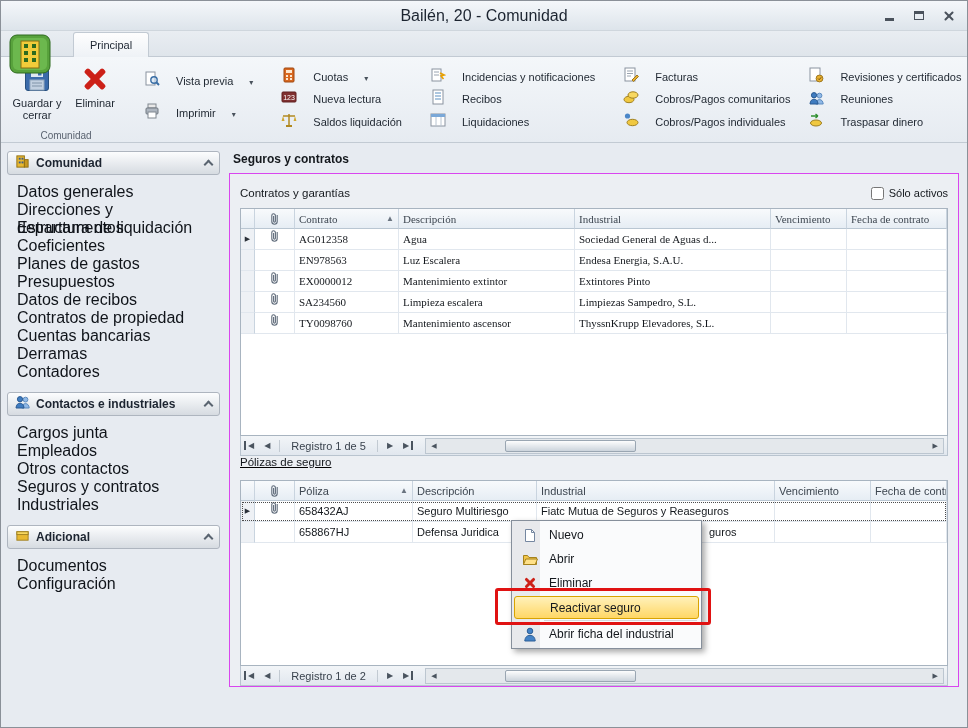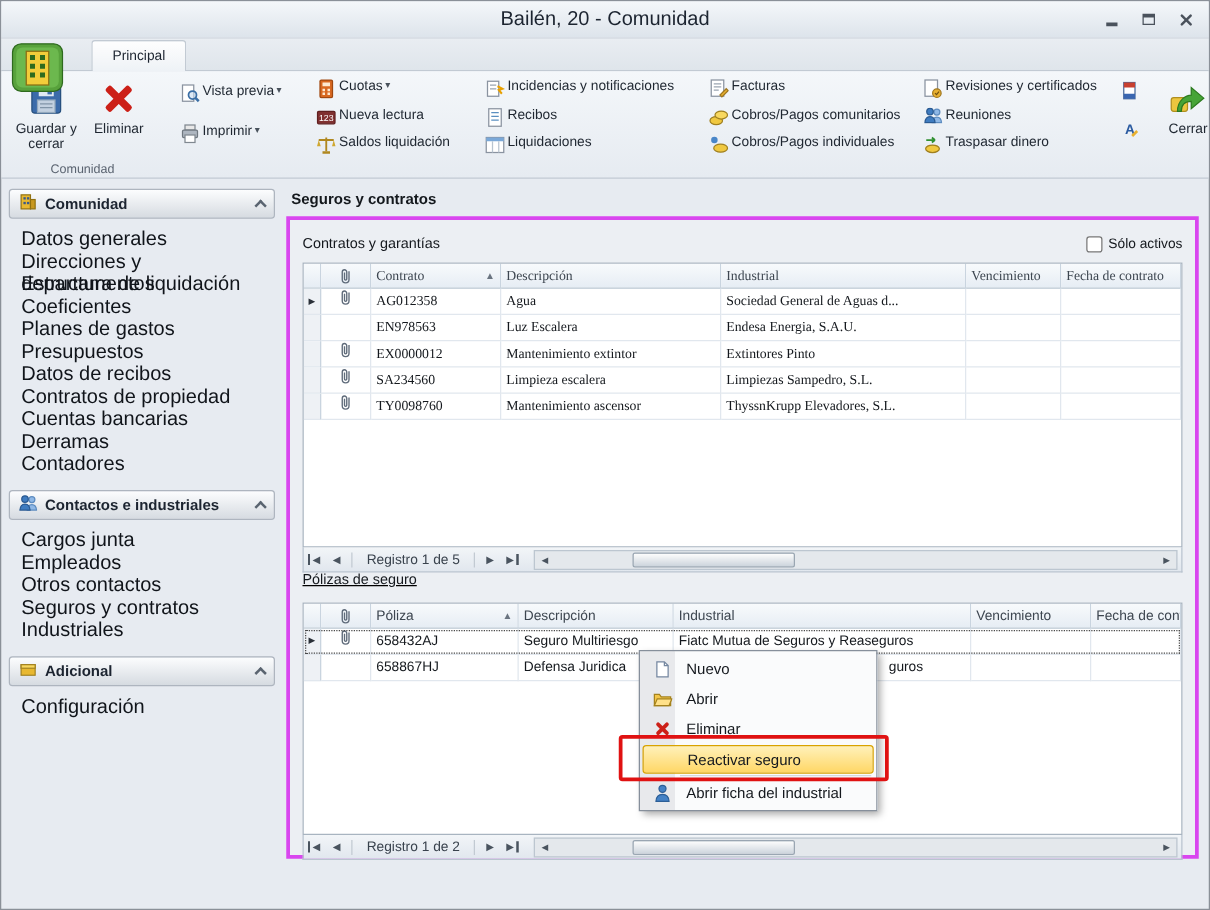--- a/index.html
+++ b/index.html
@@ -25,37 +25,37 @@
   .tabrow { height:26px; background:linear-gradient(#e9edf2,#dfe5eb); border-bottom:1px solid #c2cad3; position:relative; }
   .appicon { position:absolute; left:8px; top:3px; z-index:5; }
   .tab { position:absolute; left:72px; top:1px; height:25px; padding:0 16px; background:linear-gradient(#fefefe,#eef2f6); border:1px solid #c2cad3; border-bottom:none; border-radius:3px 3px 0 0; font-size:11px; color:#1c2430; display:flex; align-items:center; }
   .ribbon-body { height:86px; background:linear-gradient(#f4f7fa,#e6ebf1); border-bottom:1px solid #c2cad3; display:flex; padding:2px 4px 14px 6px; position:relative; }
   .rgroup-big { display:flex; gap:2px; padding:2px 2px 0; }
   .bigbtn { width:56px; display:flex; flex-direction:column; align-items:center; gap:3px; padding-top:3px; font-size:11px; line-height:12px; text-align:center; color:#1e2630; border-radius:3px; cursor:default; }
   .bicon { height:30px; display:flex; align-items:center; justify-content:center; }
   .rsep { width:1px; background:#c8d0d8; margin:6px 5px; }
   .rcol { display:flex; flex-direction:column; gap:3px; padding:4px 4px 0; }
   .rcol.two { gap:12px; padding-top:8px; }
-  .rbtn { height:20px; display:flex; align-items:flex-start; gap:2px; font-size:11px; color:#1e2630; padding:0 5px; white-space:nowrap; border-radius:3px; cursor:default; }
+  .rbtn { height:20px; display:flex; align-items:flex-end; gap:16px; font-size:11px; color:#1e2630; padding:0 5px; white-space:nowrap; border-radius:3px; cursor:default; }
   .rbtn .dd { font-size:8px; color:#49525c; }
   .ric { width:16px; display:flex; justify-content:center; }
   .rcol.mini { padding-top:6px; gap:10px; }
   .rgroup-label { position:absolute; left:8px; bottom:1px; width:114px; text-align:center; font-size:10px; color:#5a6370; }
   .rgroup-big.right { margin-left:auto; margin-right:30px; }
 
   
   .sidebar { position:absolute; left:6px; top:150px; width:213px; }
   .shead { height:24px; display:flex; align-items:center; gap:6px; padding:0 7px; background:linear-gradient(#fcfdfe,#d6dbe1); border:1px solid #aeb5bf; border-radius:3px; font-weight:bold; font-size:12px; color:#1c2430; cursor:default; }
   .chev { margin-left:auto; width:7px; height:7px; border-top:2px solid #5a6470; border-left:2px solid #5a6470; transform:rotate(45deg); margin-top:3px; }
   .sitems { padding:8px 0 11px 10px; }
   .sitem { height:18px; line-height:18px; font-size:16px; color:#10141a; cursor:default; }
 
   
   .page-title { position:absolute; left:232px; top:151px; font-weight:bold; font-size:12px; color:#14181d; }
-  .panel { position:absolute; left:228px; top:172px; width:730px; height:514px; background:#eceff3; border:3px solid #d946ef; padding:4px 10px 0; }
+  .panel { position:absolute; left:228px; top:172px; width:730px; height:514px; background:#eceff3; border:1px solid #d946ef; padding:4px 10px 0; }
   .sec-row { height:30px; display:flex; justify-content:space-between; align-items:center; }
   .sec-title { font-size:11.5px; color:#14181d; }
   .chk { display:flex; align-items:center; gap:5px; font-size:11px; color:#14181d; }
   .chk input { width:13px; height:13px; margin:0; }
   .sub-row { height:24px; display:flex; padding-bottom:4px;text-decoration:underline; }
 
   .grid { border:1px solid #a8b4c0; background:#fff; display:flex; flex-direction:column; overflow:hidden; }
   .grid.t1 { height:228px;font-family:Liberation Serif, serif; }
   .grid.t2 { height:186px; }
   .grow { display:grid; height:21px; flex:0 0 auto; }
@@ -420,20 +420,21 @@
       <span>
         <svg width="15" height="15" viewBox="0 0 16 16">
           <rect x="2" y="4" width="12" height="9" fill="#e8b830" stroke="#a08020"></rect>
           <rect x="2" y="4" width="12" height="3" fill="#f8d860" stroke="#a08020"></rect>
         </svg>
       </span>
       <span>Adicional</span>
       <span class="chev"></span>
     </div>
     <div class="sitems">
+      <div class="sitem">Documentos</div>
       <div class="sitem">Configuración</div>
     </div>
   </div>
 
   <div class="page-title">Seguros y contratos</div>
 
   <div class="panel">
     <div class="sec-row">
       <span class="sec-title">Contratos y garantías</span>
       <label class="chk">

